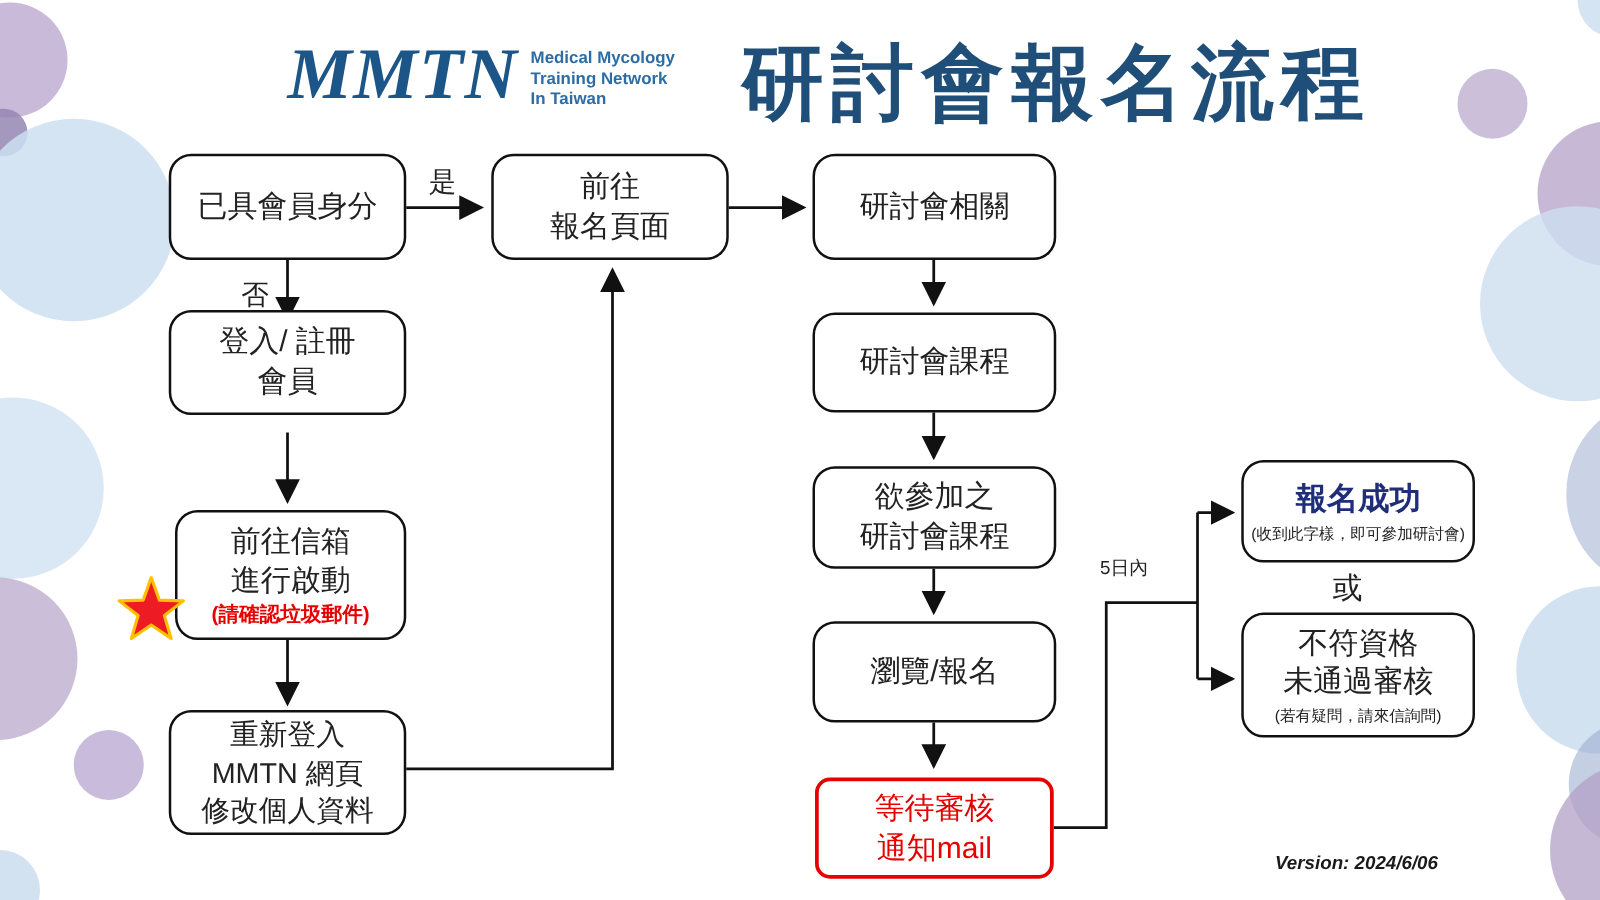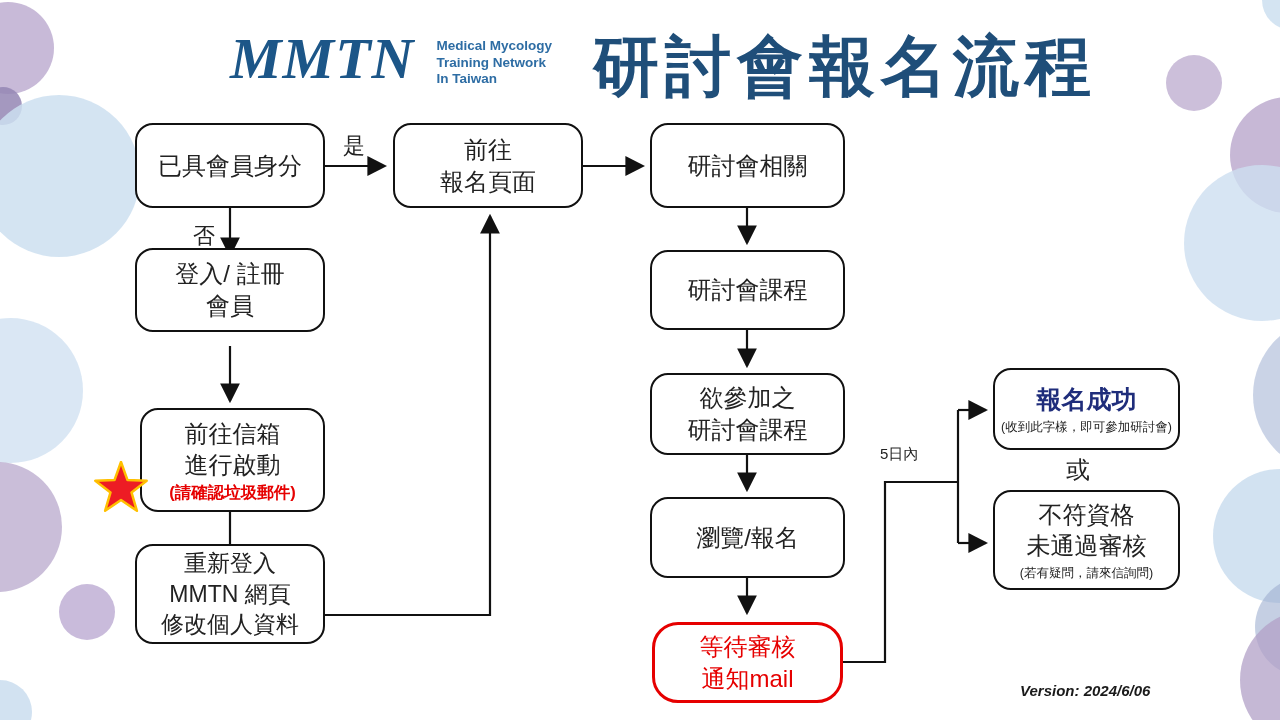--- a/index.html
+++ b/index.html
@@ -3,29 +3,29 @@
 <meta charset="utf-8">
 <style>
   html,body{margin:0;padding:0;background:#fff;}
   .slide{position:relative;width:1280px;height:720px;background:#ffffff;overflow:hidden;
          font-family:"Liberation Sans","DejaVu Sans",sans-serif;}
   .circle{position:absolute;border-radius:50%;z-index:0;}
   
   .logo-wrap{position:absolute;left:230px;top:30px;display:flex;align-items:flex-start;z-index:3;}
   .logo-mmtn{font-family:"Liberation Serif","DejaVu Serif",serif;font-weight:900;font-size:58px;
              line-height:58px;color:var(--logo,#1C5688);letter-spacing:1px;font-style:italic;}
-  .logo-tag{margin-left:22px;margin-top:8px;color:var(--tagline,#2E6DA4);font-size:13.5px;
+  .logo-tag{margin-left:10px;margin-top:8px;color:var(--tagline,#2E6DA4);font-size:13.5px;
             font-weight:600;line-height:16.5px;}
   .page-title{position:absolute;left:593px;top:22px;font-size:66px;font-weight:800;
               color:var(--brand,#1F4E79);letter-spacing:6px;z-index:3;white-space:nowrap;}
   
   .node{position:absolute;background:#fff;border:2.5px solid #111;border-radius:18px;
         display:flex;flex-direction:column;align-items:center;justify-content:center;
         text-align:center;color:#222;font-size:24px;line-height:1.32;z-index:2;box-sizing:border-box;}
-  .node.red{border-color:var(--red,#E60000);border-width:3px;color:var(--red,#E60000);border-radius:26px;}
+  .node.red{border-color:var(--red,#E60000);border-width:3px;color:var(--red,#E60000);border-radius:12px;}
   .note-red{color:var(--red,#E60000);font-weight:bold;font-size:16.5px;line-height:1.25;margin-top:1px;white-space:nowrap;}
   .success-title{color:var(--navy,#1F2D7B);font-weight:bold;font-size:25px;}
   .note-small{font-size:12.5px;color:#222;margin-top:3px;white-space:nowrap;}
   .flabel{position:absolute;font-size:22px;color:#222;z-index:3;white-space:nowrap;}
   .version{position:absolute;left:1020px;top:682px;width:160px;font-size:15px;font-weight:bold;
            font-style:italic;color:#1a1a1a;z-index:3;}
   svg.connectors{position:absolute;left:0;top:0;z-index:1;}
   svg.star{position:absolute;left:93px;top:461px;z-index:4;}
 </style>
 </head>
@@ -88,21 +88,21 @@
   </div>
   <div class="node" style="left:135px;top:248px;width:190px;height:84px">
     <div>登入/ 註冊</div>
     <div>會員</div>
   </div>
   <div class="node" style="left:140px;top:408px;width:185px;height:104px">
     <div>前往信箱</div>
     <div>進行啟動</div>
     <div class="note-red">(請確認垃圾郵件)</div>
   </div>
-  <div class="node" style="left:135px;top:544px;width:190px;height:100px;font-size:23px">
+  <div class="node" style="left:135px;top:568px;width:190px;height:100px;font-size:23px">
     <div>重新登入</div>
     <div>MMTN 網頁</div>
     <div>修改個人資料</div>
   </div>
 
   <div class="node" style="left:393px;top:123px;width:190px;height:85px">
     <div>前往</div>
     <div>報名頁面</div>
   </div>
 

